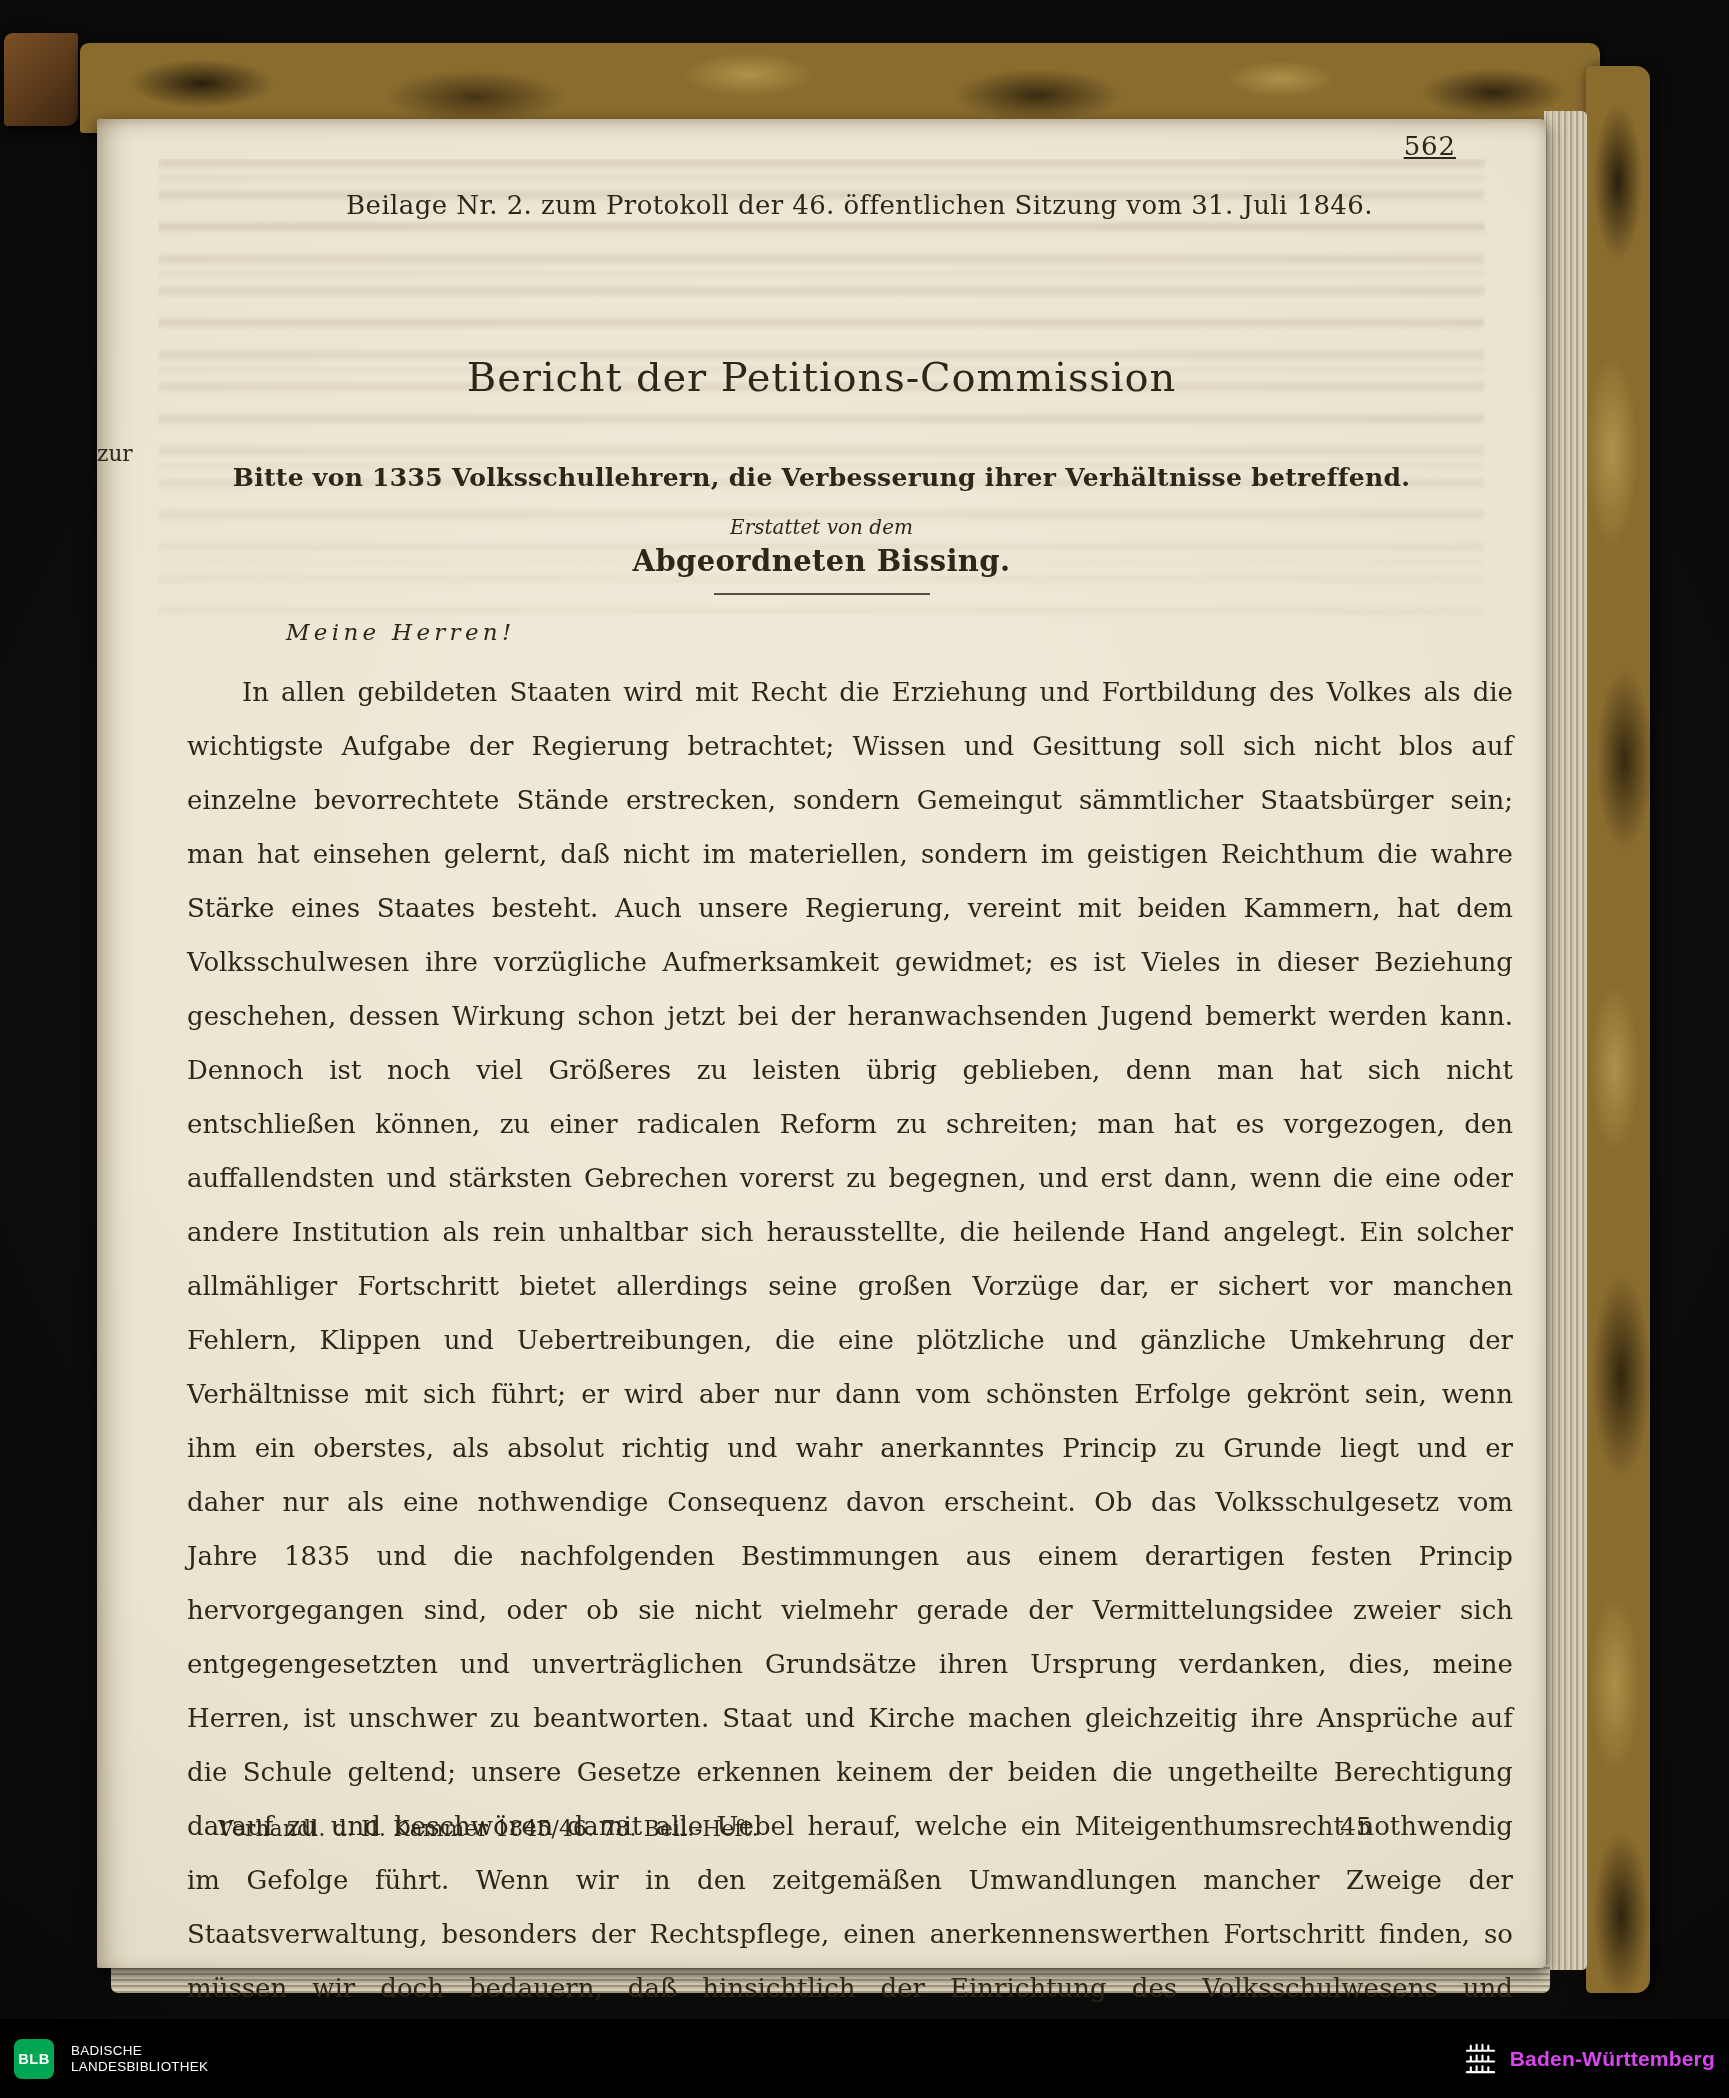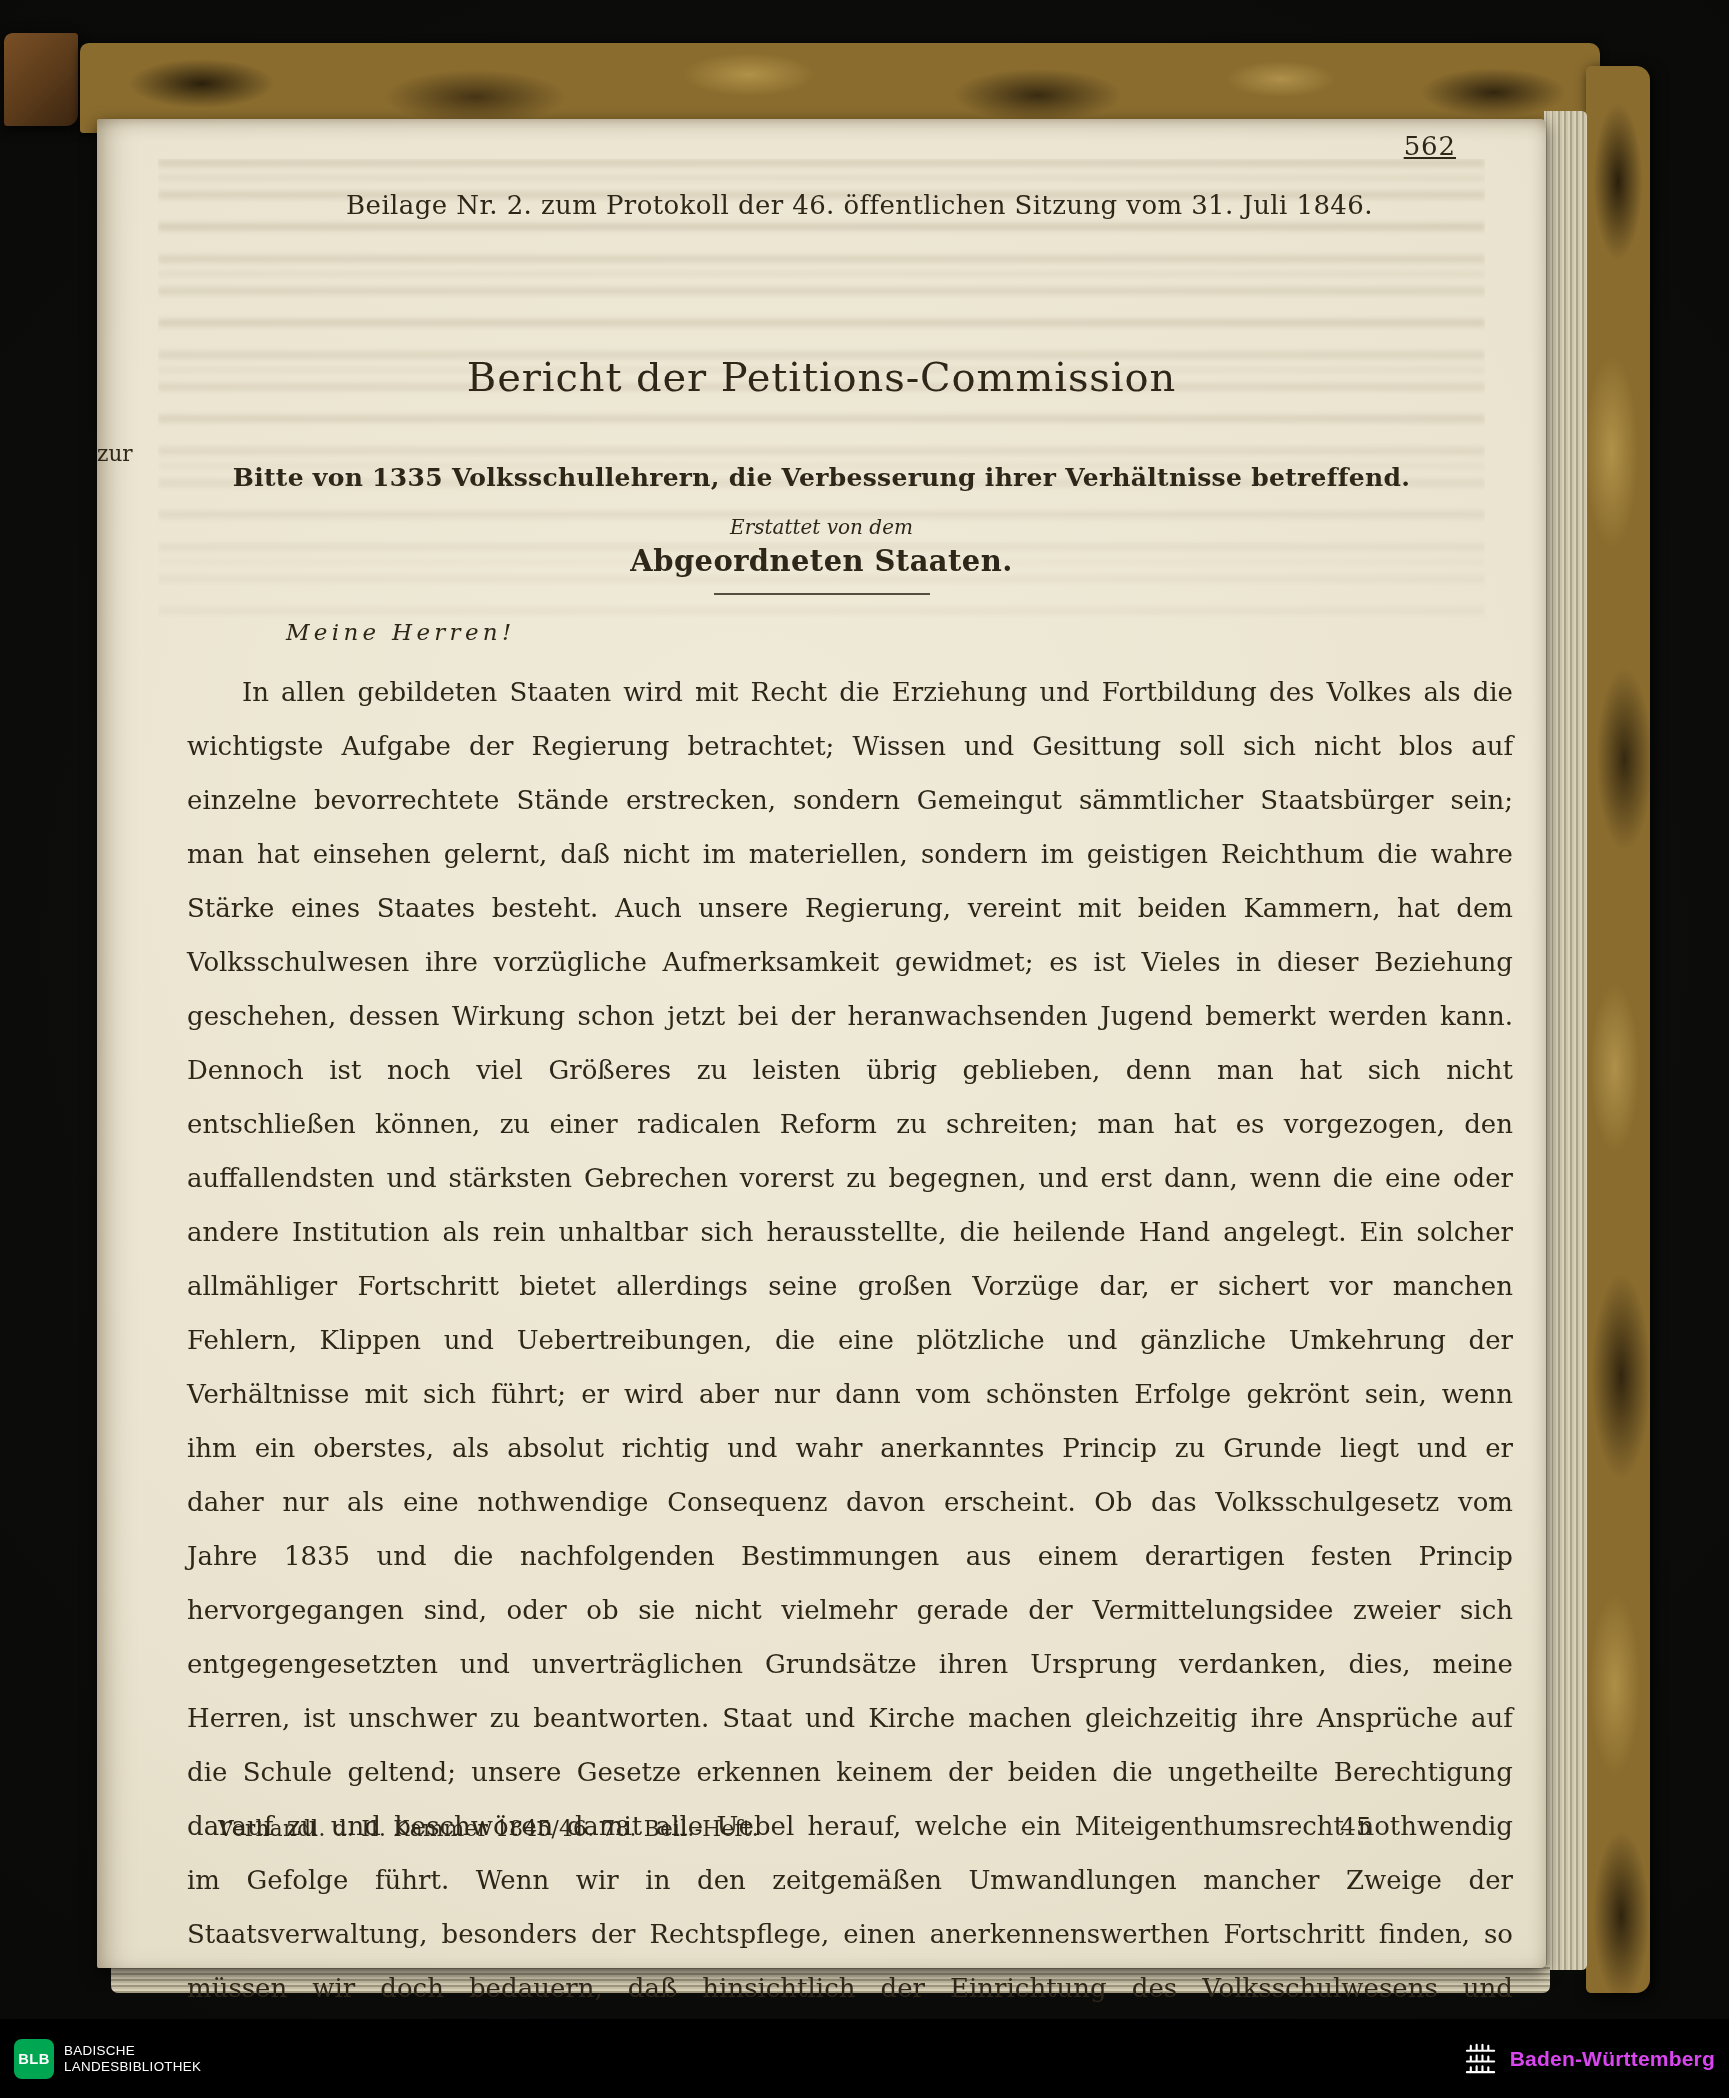--- a/index.html
+++ b/index.html
@@ -118,21 +118,21 @@
   .sheetnum{
     position:absolute;top:1693px;left:1243px;font-size:25px;
   }
   
   .viewer-footer{
     position:absolute;left:0;bottom:0;width:100%;height:80px;background:#000;
     display:flex;align-items:center;justify-content:space-between;
     padding:0 14px;box-sizing:border-box;
     font-family:"Liberation Sans", sans-serif;
   }
-  .blb-group{display:flex;align-items:center;gap:10px;cursor:pointer;}
+  .blb-group{display:flex;align-items:center;gap:17px;cursor:pointer;}
   .blb-badge{
     width:40px;height:40px;border-radius:7.8px;background:#00a651;
     display:flex;align-items:center;justify-content:center;
     color:#fff;font-weight:bold;font-size:14.7px;letter-spacing:0.4px;
   }
   .blb-name{color:#ffffff;font-weight:normal;font-size:13.4px;line-height:16.4px;letter-spacing:0.3px;}
   .bw-group{display:flex;align-items:center;gap:10.4px;cursor:pointer;}
   .bw-icon{width:35px;height:35px;display:block;}
   .bw-name{color:#d946ef;font-size:21px;font-weight:bold;letter-spacing:0.2px;}
 </style>
@@ -153,21 +153,21 @@
     <div class="pagenum">562</div>
 
     <div class="headerline">Beilage Nr. 2. zum Protokoll der 46. öffentlichen Sitzung vom 31. Juli 1846.</div>
 
     <h1 class="title">Bericht der Petitions-Commission</h1>
 
     <div class="zur">zur</div>
     <div class="subtitle">Bitte von 1335 Volksschullehrern, die Verbesserung ihrer Verhältnisse betreffend.</div>
 
     <div class="presenter-label">Erstattet von dem</div>
-    <div class="presenter">Abgeordneten Staaten.</div>
+    <div class="presenter">Abgeordneten Bissing.</div>
 
     <div class="rule"></div>
 
     <div class="salutation">Meine Herren!</div>
 
     <div class="body">In allen gebildeten Staaten wird mit Recht die Erziehung und Fortbildung des Volkes als die wichtigste Aufgabe der Regierung betrachtet; Wissen und Gesittung soll sich nicht blos auf einzelne bevorrechtete Stände erstrecken, sondern Gemeingut sämmtlicher Staatsbürger sein; man hat einsehen gelernt, daß nicht im materiellen, sondern im geistigen Reichthum die wahre Stärke eines Staates besteht. Auch unsere Regierung, vereint mit beiden Kammern, hat dem Volksschulwesen ihre vorzügliche Aufmerksamkeit gewidmet; es ist Vieles in dieser Beziehung geschehen, dessen Wirkung schon jetzt bei der heranwachsenden Jugend bemerkt werden kann. Dennoch ist noch viel Größeres zu leisten übrig geblieben, denn man hat sich nicht entschließen können, zu einer radicalen Reform zu schreiten; man hat es vorgezogen, den auffallendsten und stärksten Gebrechen vorerst zu begegnen, und erst dann, wenn die eine oder andere Institution als rein unhaltbar sich herausstellte, die heilende Hand angelegt. Ein solcher allmähliger Fortschritt bietet allerdings seine großen Vorzüge dar, er sichert vor manchen Fehlern, Klippen und Uebertreibungen, die eine plötzliche und gänzliche Umkehrung der Verhältnisse mit sich führt; er wird aber nur dann vom schönsten Erfolge gekrönt sein, wenn ihm ein oberstes, als absolut richtig und wahr anerkanntes Princip zu Grunde liegt und er daher nur als eine nothwendige Consequenz davon erscheint. Ob das Volksschulgesetz vom Jahre 1835 und die nachfolgenden Bestimmungen aus einem derartigen festen Princip hervorgegangen sind, oder ob sie nicht vielmehr gerade der Vermittelungsidee zweier sich entgegengesetzten und unverträglichen Grundsätze ihren Ursprung verdanken, dies, meine Herren, ist unschwer zu beantworten. Staat und Kirche machen gleichzeitig ihre Ansprüche auf die Schule geltend; unsere Gesetze erkennen keinem der beiden die ungetheilte Berechtigung darauf zu und beschwören damit alle Uebel herauf, welche ein Miteigenthumsrecht nothwendig im Gefolge führt. Wenn wir in den zeitgemäßen Umwandlungen mancher Zweige der Staatsverwaltung, besonders der Rechtspflege, einen anerkennenswerthen Fortschritt finden, so müssen wir doch bedauern, daß hinsichtlich der Einrichtung des Volksschulwesens und insbesondere der Stellung der Schule</div>
 
     <div class="footnote">Verhandl. d. II. Kammer 1845/46. 78. Beil.-Heft.</div>
     <div class="sheetnum">45</div>
   </div>

